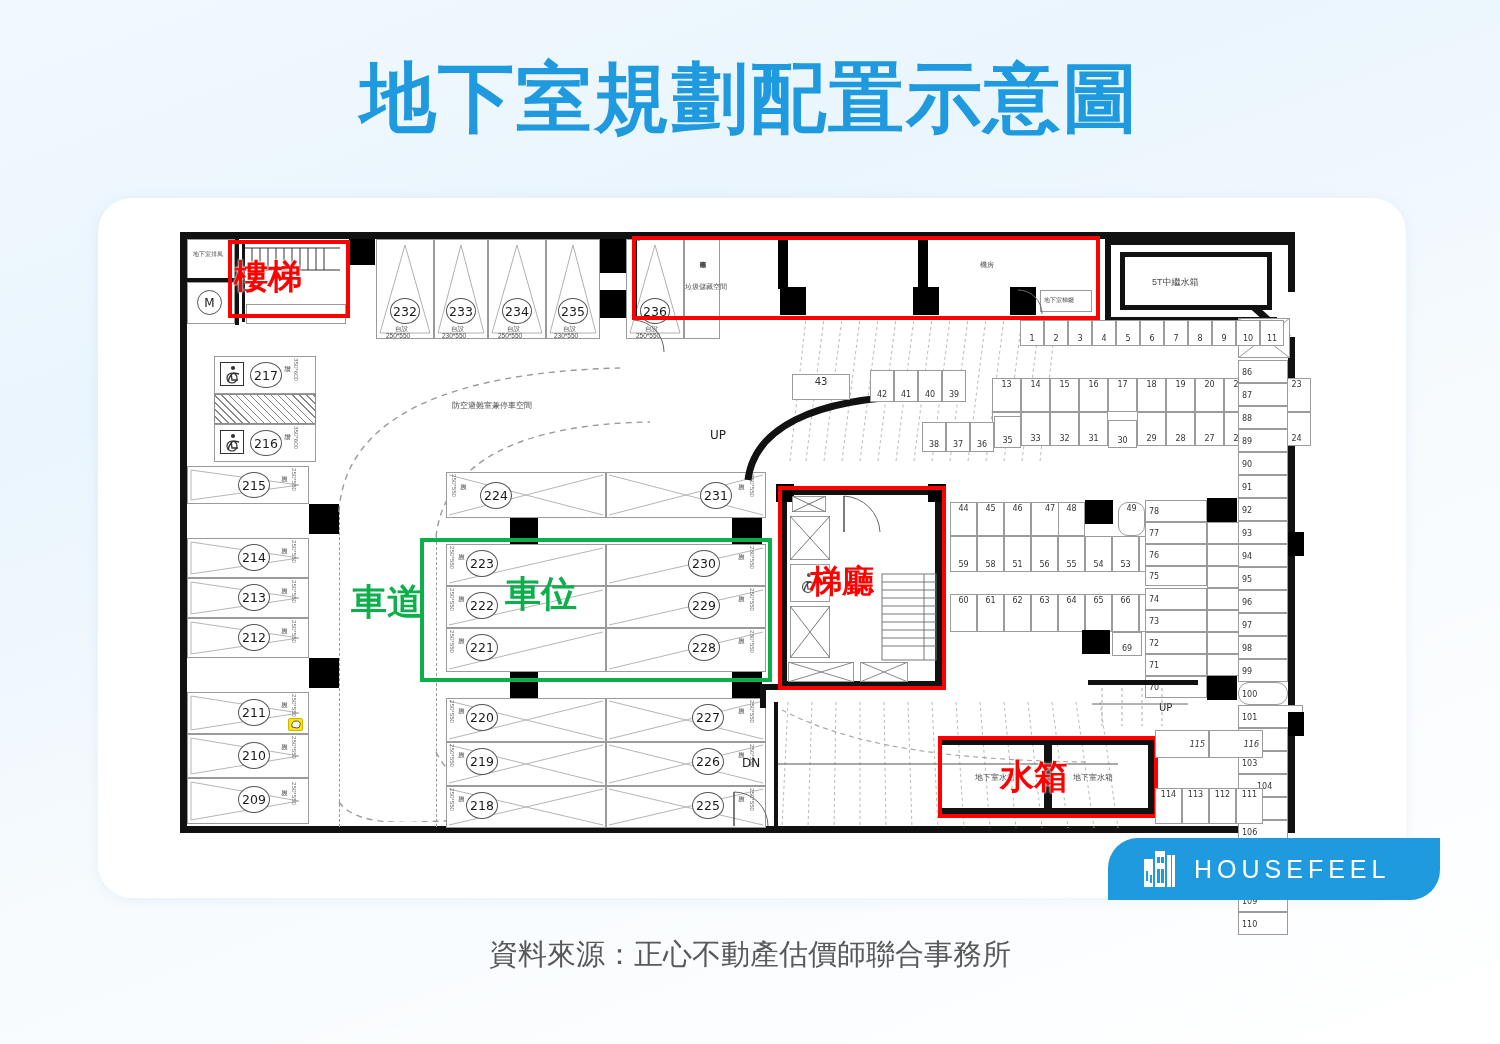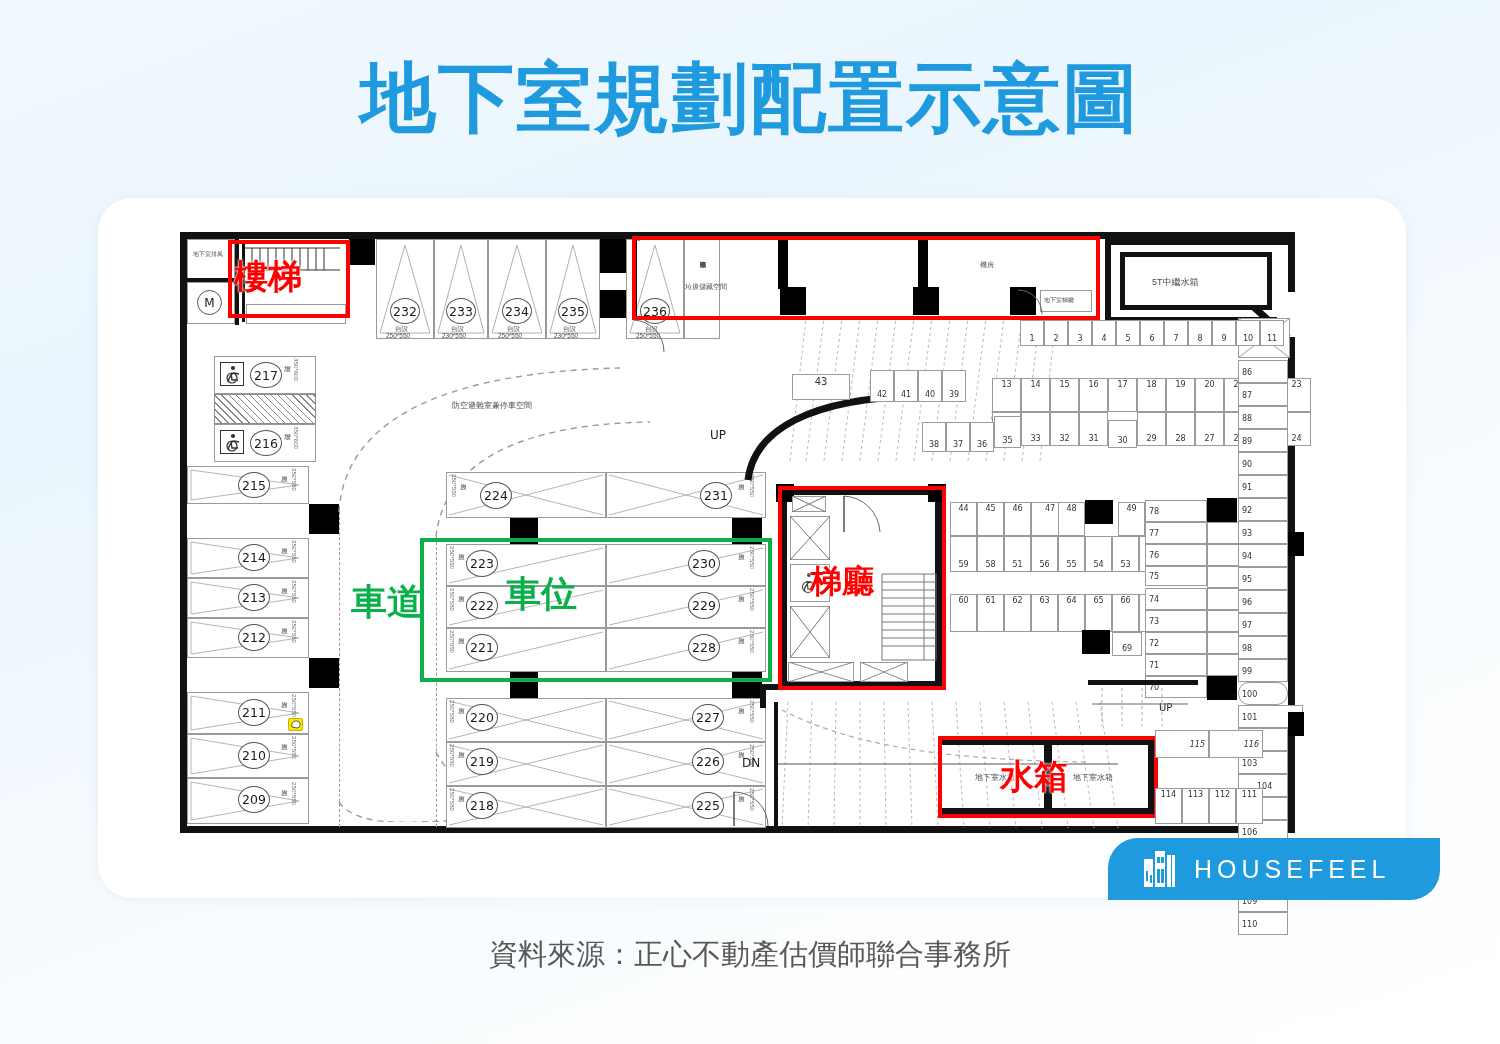--- a/index.html
+++ b/index.html
@@ -622,21 +622,21 @@
 
   <div style="position:absolute;left:770px;top:270px;">
     <div class="mnum" style="left:0px;top:0;width:27px;height:34px;position:absolute;">44</div>
     <div class="mnum" style="left:27px;top:0;width:27px;height:34px;position:absolute;">45</div>
     <div class="mnum" style="left:54px;top:0;width:27px;height:34px;position:absolute;">46</div>
     <div class="mnum" style="left:81px;top:0;width:38px;height:34px;position:absolute;">47</div>
     <div class="mnum" style="left:108px;top:0;width:27px;height:34px;position:absolute;">48</div>
   </div>
   <div class="col" style="left:905px;top:268px;width:28px;height:24px;"></div>
   <div style="position:absolute;left:938px;top:270px;">
-    <div class="mnum" style="left:0px;top:0;width:27px;height:34px;position:absolute;">49</div>
+    <div class="mnum" style="left:0px;top:0;width:27px;height:34px;position:absolute;border-radius:10px;">49</div>
     <div class="mnum" style="left:27px;top:0;width:27px;height:34px;position:absolute;">50</div>
   </div>
   <div style="position:absolute;left:770px;top:304px;">
     <div class="mnum b" style="left:0px;top:0;width:27px;height:36px;position:absolute;">59</div>
     <div class="mnum b" style="left:27px;top:0;width:27px;height:36px;position:absolute;">58</div>
     <div class="mnum b" style="left:54px;top:0;width:27px;height:36px;position:absolute;">51</div>
     <div class="mnum b" style="left:81px;top:0;width:27px;height:36px;position:absolute;">56</div>
     <div class="mnum b" style="left:108px;top:0;width:27px;height:36px;position:absolute;">55</div>
     <div class="mnum b" style="left:135px;top:0;width:27px;height:36px;position:absolute;">54</div>
     <div class="mnum b" style="left:162px;top:0;width:27px;height:36px;position:absolute;">53</div>

